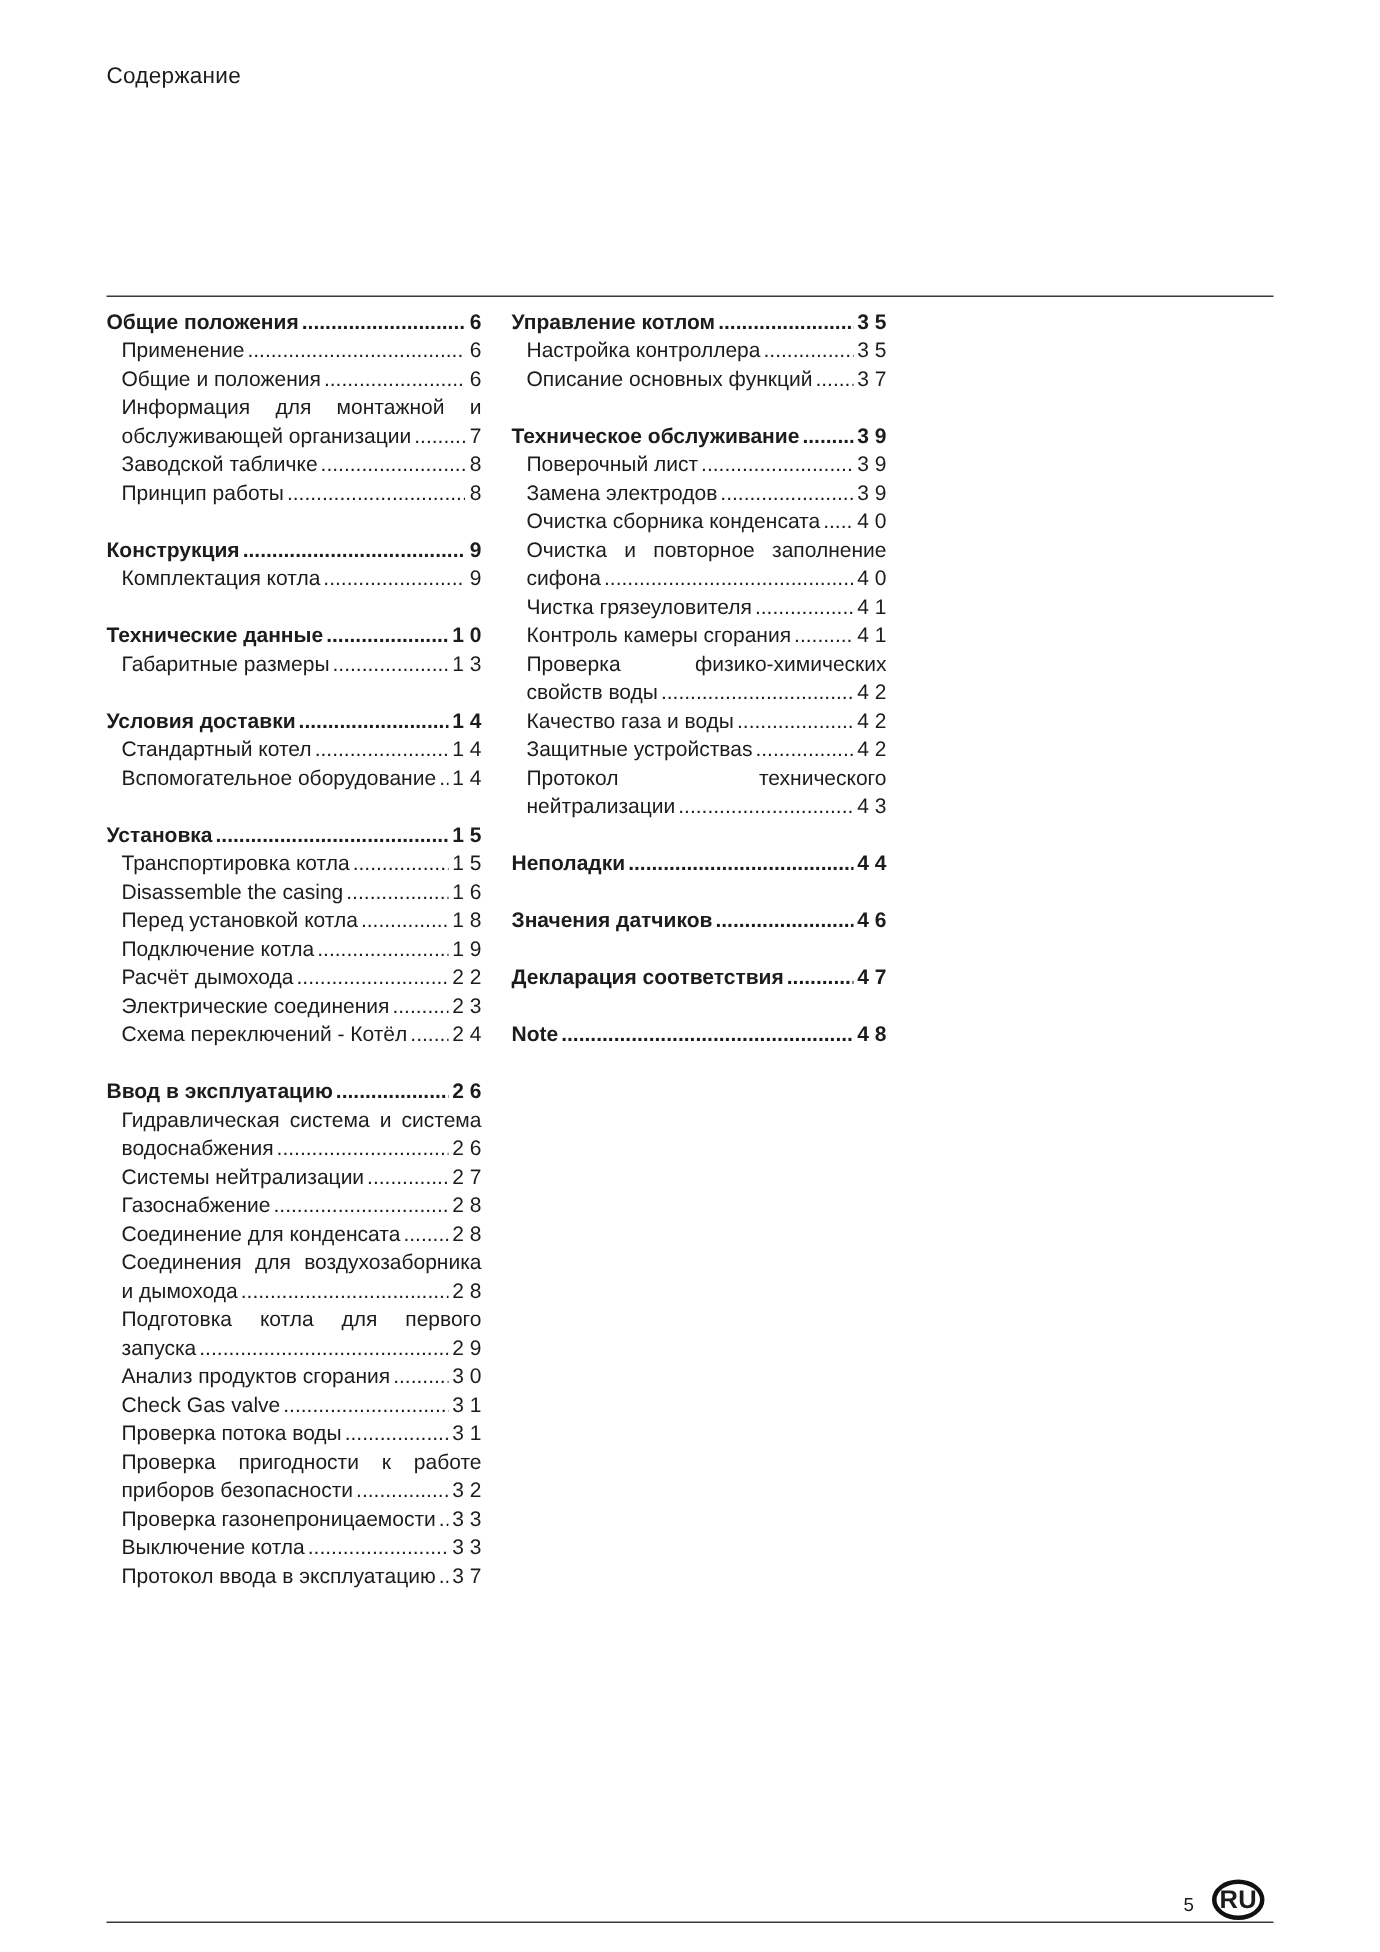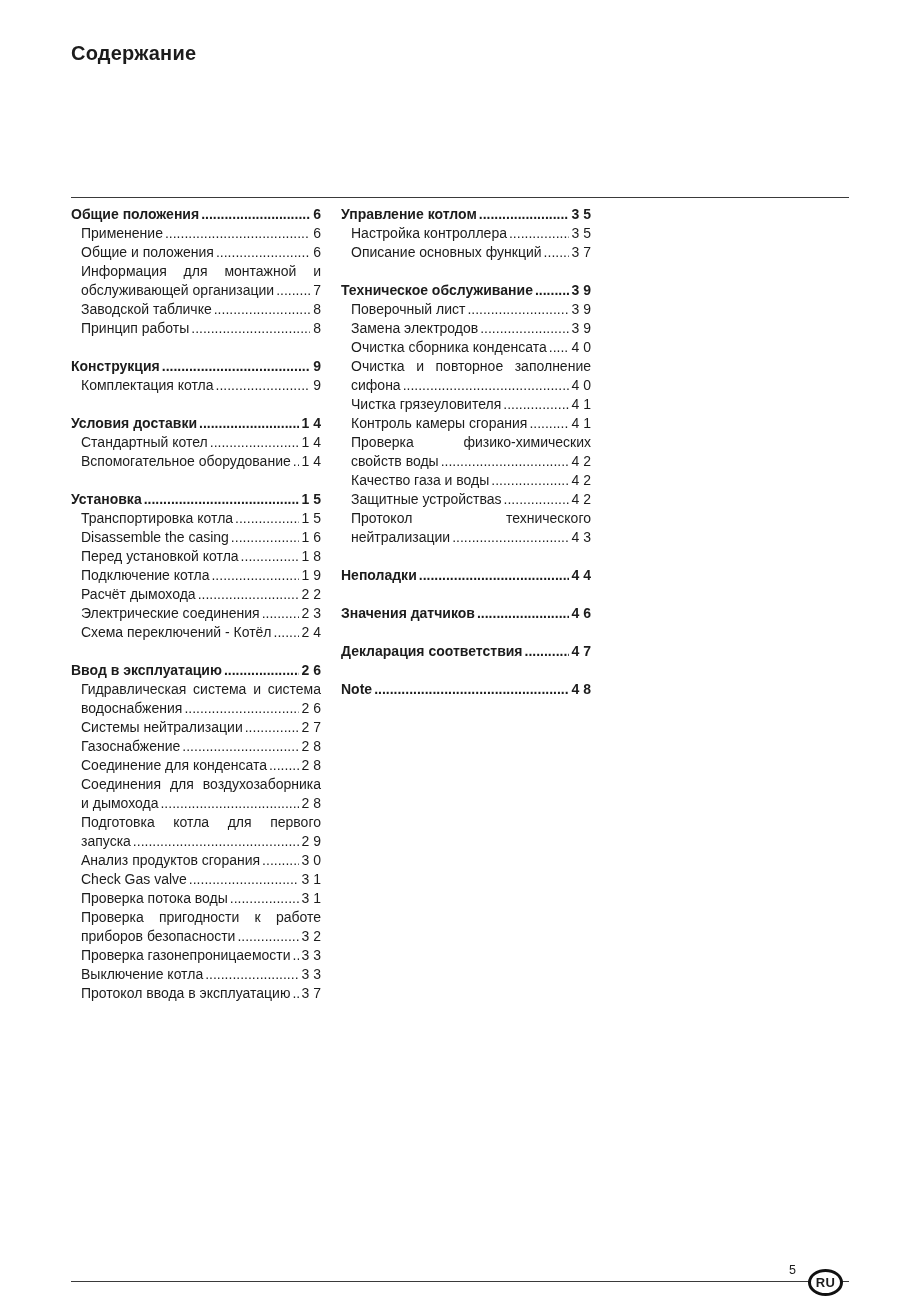--- a/index.html
+++ b/index.html
@@ -7,21 +7,21 @@
   body {
     width: 920px; height: 1301px;
     background: #ffffff;
     font-family: "Liberation Sans", sans-serif;
     color: #1c1c1c;
     position: relative;
     overflow: hidden;
   }
   .doc-title {
     position: absolute; left: 71px; top: 42px;
-    font-size: 20px; font-weight: 700; letter-spacing: 0.2px;
+    font-size: 15px; font-weight: 400; letter-spacing: 0.2px;
   }
   .top-rule {
     position: absolute; left: 71px; width: 778px; top: 197px;
     border-top: 1.2px solid #3a3a3a; height: 0;
   }
   .columns {
     position: absolute; left: 71px; top: 205px;
     display: flex; gap: 20px;
   }
   .toc-column { width: 250px; }
@@ -42,25 +42,25 @@
   .pg { white-space: pre; }
   .bottom-rule {
     position: absolute; left: 71px; width: 778px; bottom: 19px;
     border-top: 1.2px solid #3a3a3a; height: 0;
   }
   .footer-page {
     position: absolute; right: 124px; bottom: 24px;
     font-size: 12.5px; color: #1c1c1c;
   }
   .ru-badge {
-    position: absolute; right: 77px; bottom: 5px;
+    position: absolute; right: 77px; bottom: 21px;
     width: 35px; height: 27px;
     border: 3px solid #111; border-radius: 50%;
     display: flex; align-items: center; justify-content: center;
-    font-weight: 700; font-size: 13px; background: #fff;
+    font-weight: 700; font-size: 17px; background: #fff;
     letter-spacing: 0.3px;
   }
 </style>
 </head>
 <body>
 
 <div class="doc-title">Содержание</div>
 
 <div class="top-rule"></div>
 
@@ -123,20 +123,36 @@
           <div class="last-line">
             <span class="lbl">Комплектация котла</span>
             <span class="dots"></span>
             <span class="pg">9</span>
           </div>
         </div>
       </section>
       <section class="toc-section">
         <div class="toc-entry head">
           <div class="last-line">
+            <span class="lbl">Технические данные</span>
+            <span class="dots"></span>
+            <span class="pg">1 0</span>
+          </div>
+        </div>
+        <div class="toc-entry sub">
+          <div class="last-line">
+            <span class="lbl">Габаритные размеры</span>
+            <span class="dots"></span>
+            <span class="pg">1 3</span>
+          </div>
+        </div>
+      </section>
+      <section class="toc-section">
+        <div class="toc-entry head">
+          <div class="last-line">
             <span class="lbl">Условия доставки</span>
             <span class="dots"></span>
             <span class="pg">1 4</span>
           </div>
         </div>
         <div class="toc-entry sub">
           <div class="last-line">
             <span class="lbl">Стандартный котел</span>
             <span class="dots"></span>
             <span class="pg">1 4</span>

